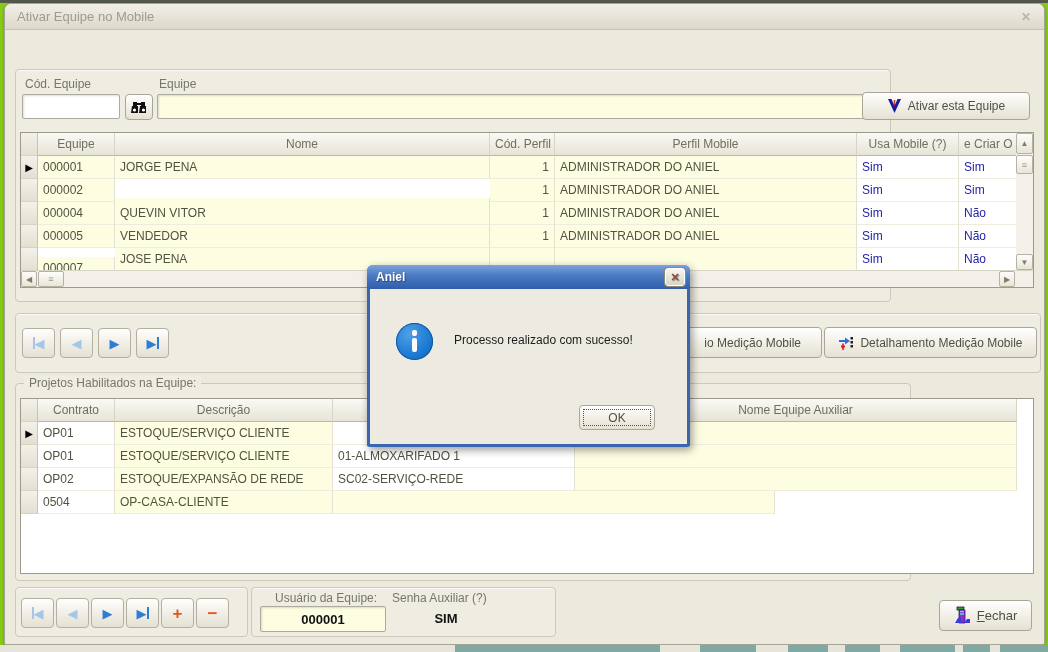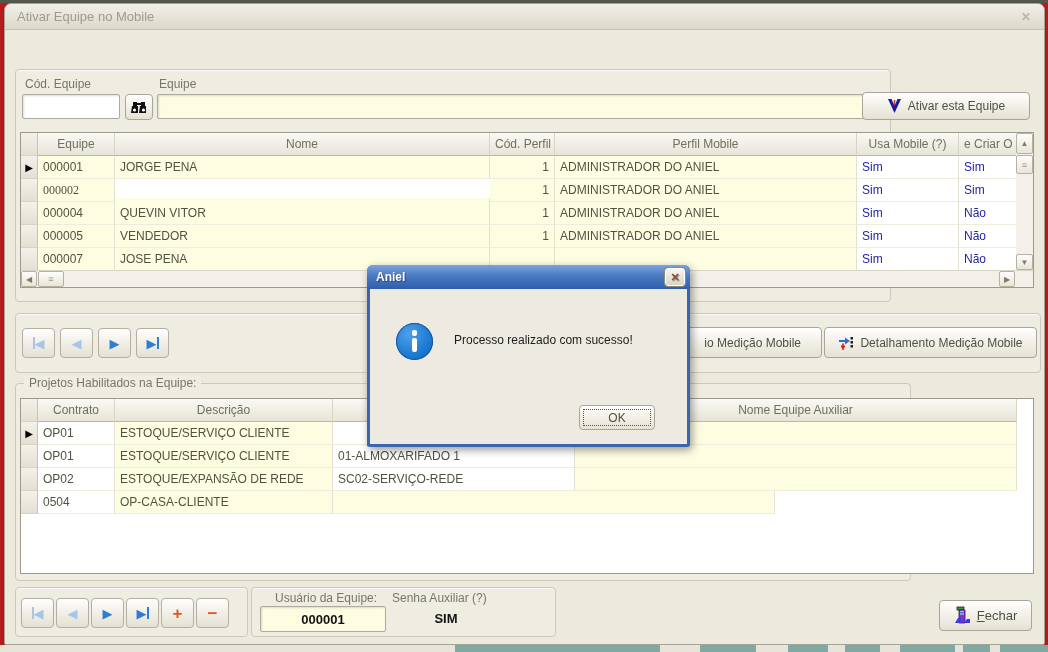--- a/index.html
+++ b/index.html
@@ -1,19 +1,19 @@
 <!DOCTYPE html>
 <html><head>
 <meta charset="utf-8">
 <style>
   * { margin:0; padding:0; box-sizing:border-box; }
   html,body { width:1048px; height:652px; overflow:hidden; }
   body { font-family:"Liberation Sans", sans-serif; font-size:12px; }
 
-  .desktop { position:relative; width:1048px; height:652px; background:#b91c1c; overflow:hidden; }
+  .desktop { position:relative; width:1048px; height:652px; background:#84cc16; overflow:hidden; }
   .top-strip { position:absolute; left:0; top:0; width:1048px; height:3px; background:#54574B; }
   .bottom-strip { position:absolute; left:0; top:645px; width:1048px; height:7px; background:#E7E4D9; }
   .teal-block { position:absolute; top:0; height:7px; background:#7FA9A2; }
 
   
   .window { position:absolute; left:4px; top:3px; width:1041px; height:642px;
     background:#ECE9DD; border:1px solid #A6A396; border-radius:7px 7px 2px 2px;
     box-shadow:0 1px 3px rgba(0,0,0,.25); }
   .titlebar { position:absolute; left:0; top:0; right:0; height:26px;
     background:linear-gradient(#F2EFE6, #DCD8CA); border-bottom:1px solid #C8C4B5;
@@ -150,21 +150,21 @@
               </div>
               <div class="gc yl" style="width: 77px; flex: 0 0 77px;">000001</div>
               <div class="gc yl" style="width: 375px; flex: 0 0 375px;">JORGE PENA</div>
               <div class="gc yl num" style="width: 65px; flex: 0 0 65px;">1</div>
               <div class="gc yl" style="width: 302px; flex: 0 0 302px;">ADMINISTRADOR DO ANIEL</div>
               <div class="gc wh navy" style="width: 102px; flex: 0 0 102px;">Sim</div>
               <div class="gc wh navy" style="width: 58px; flex: 0 0 58px;">Sim</div>
             </div>
             <div class="grow">
               <div class="gut"></div>
-              <div class="gc yl" style="width: 77px; flex: 0 0 77px; font-family: Liberation Serif, serif;">000002</div>
+              <div class="gc yl" style="width: 77px; flex: 0 0 77px;">000002</div>
               <div class="gc yl" style="width: 375px; flex: 0 0 375px; margin-top: 19px;">CARLOS PENA</div>
               <div class="gc yl num" style="width: 65px; flex: 0 0 65px;">1</div>
               <div class="gc yl" style="width: 302px; flex: 0 0 302px;">ADMINISTRADOR DO ANIEL</div>
               <div class="gc wh navy" style="width: 102px; flex: 0 0 102px;">Sim</div>
               <div class="gc wh navy" style="width: 58px; flex: 0 0 58px;">Sim</div>
             </div>
             <div class="grow">
               <div class="gut"></div>
               <div class="gc yl" style="width: 77px; flex: 0 0 77px;">000004</div>
               <div class="gc yl" style="width: 375px; flex: 0 0 375px;">QUEVIN VITOR</div>
@@ -177,21 +177,21 @@
               <div class="gut"></div>
               <div class="gc yl" style="width: 77px; flex: 0 0 77px;">000005</div>
               <div class="gc yl" style="width: 375px; flex: 0 0 375px;">VENDEDOR</div>
               <div class="gc yl num" style="width: 65px; flex: 0 0 65px;">1</div>
               <div class="gc yl" style="width: 302px; flex: 0 0 302px;">ADMINISTRADOR DO ANIEL</div>
               <div class="gc wh navy" style="width: 102px; flex: 0 0 102px;">Sim</div>
               <div class="gc wh navy" style="width: 58px; flex: 0 0 58px;">Não</div>
             </div>
             <div class="grow">
               <div class="gut"></div>
-              <div class="gc yl" style="width: 77px; flex: 0 0 77px;">000007</div>
+              <div class="gc yl" style="width: 77px; flex: 0 0 77px; margin-top: 9px;">000007</div>
               <div class="gc yl" style="width: 375px; flex: 0 0 375px;">JOSE PENA</div>
               <div class="gc yl num" style="width: 65px; flex: 0 0 65px;"></div>
               <div class="gc yl" style="width: 302px; flex: 0 0 302px;"></div>
               <div class="gc wh navy" style="width: 102px; flex: 0 0 102px;">Sim</div>
               <div class="gc wh navy" style="width: 58px; flex: 0 0 58px;">Não</div>
             </div>
           </div>
 
         <div class="sb" style="right:0; top:0; bottom:17px; width:17px;">
           <div class="sbtn" style="left:0; top:0; width:17px; height:21px;">▲</div>

